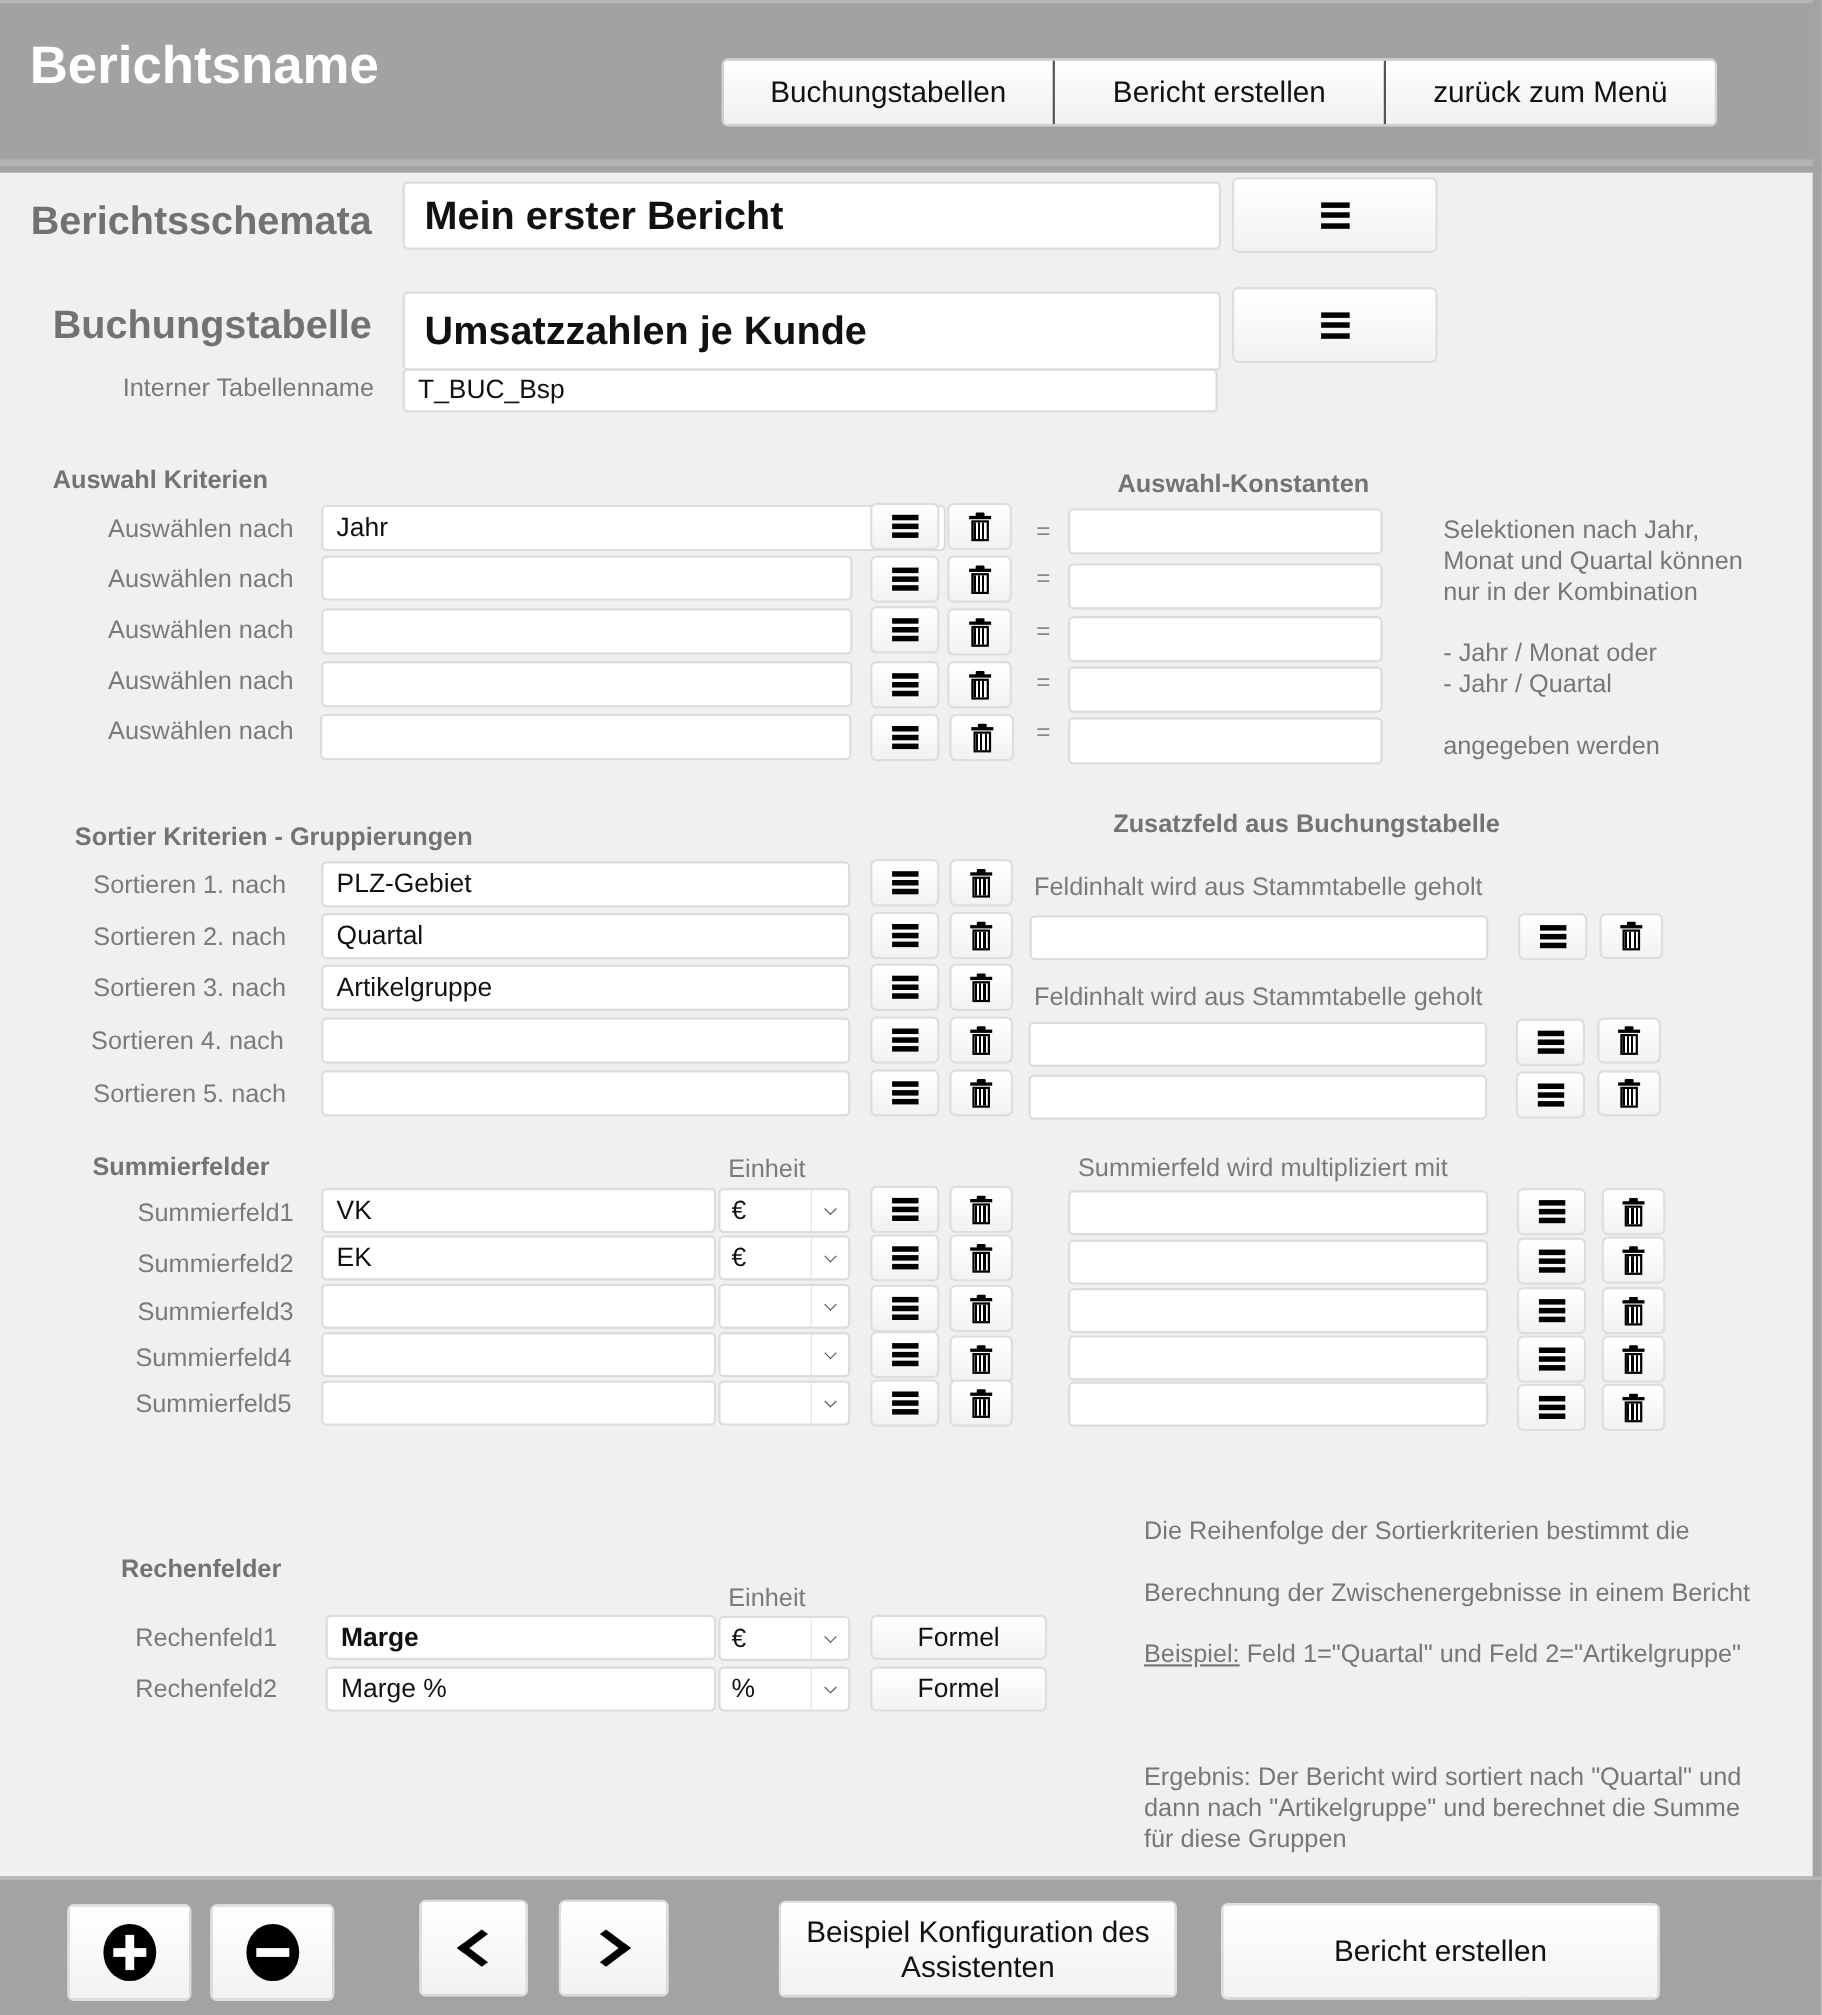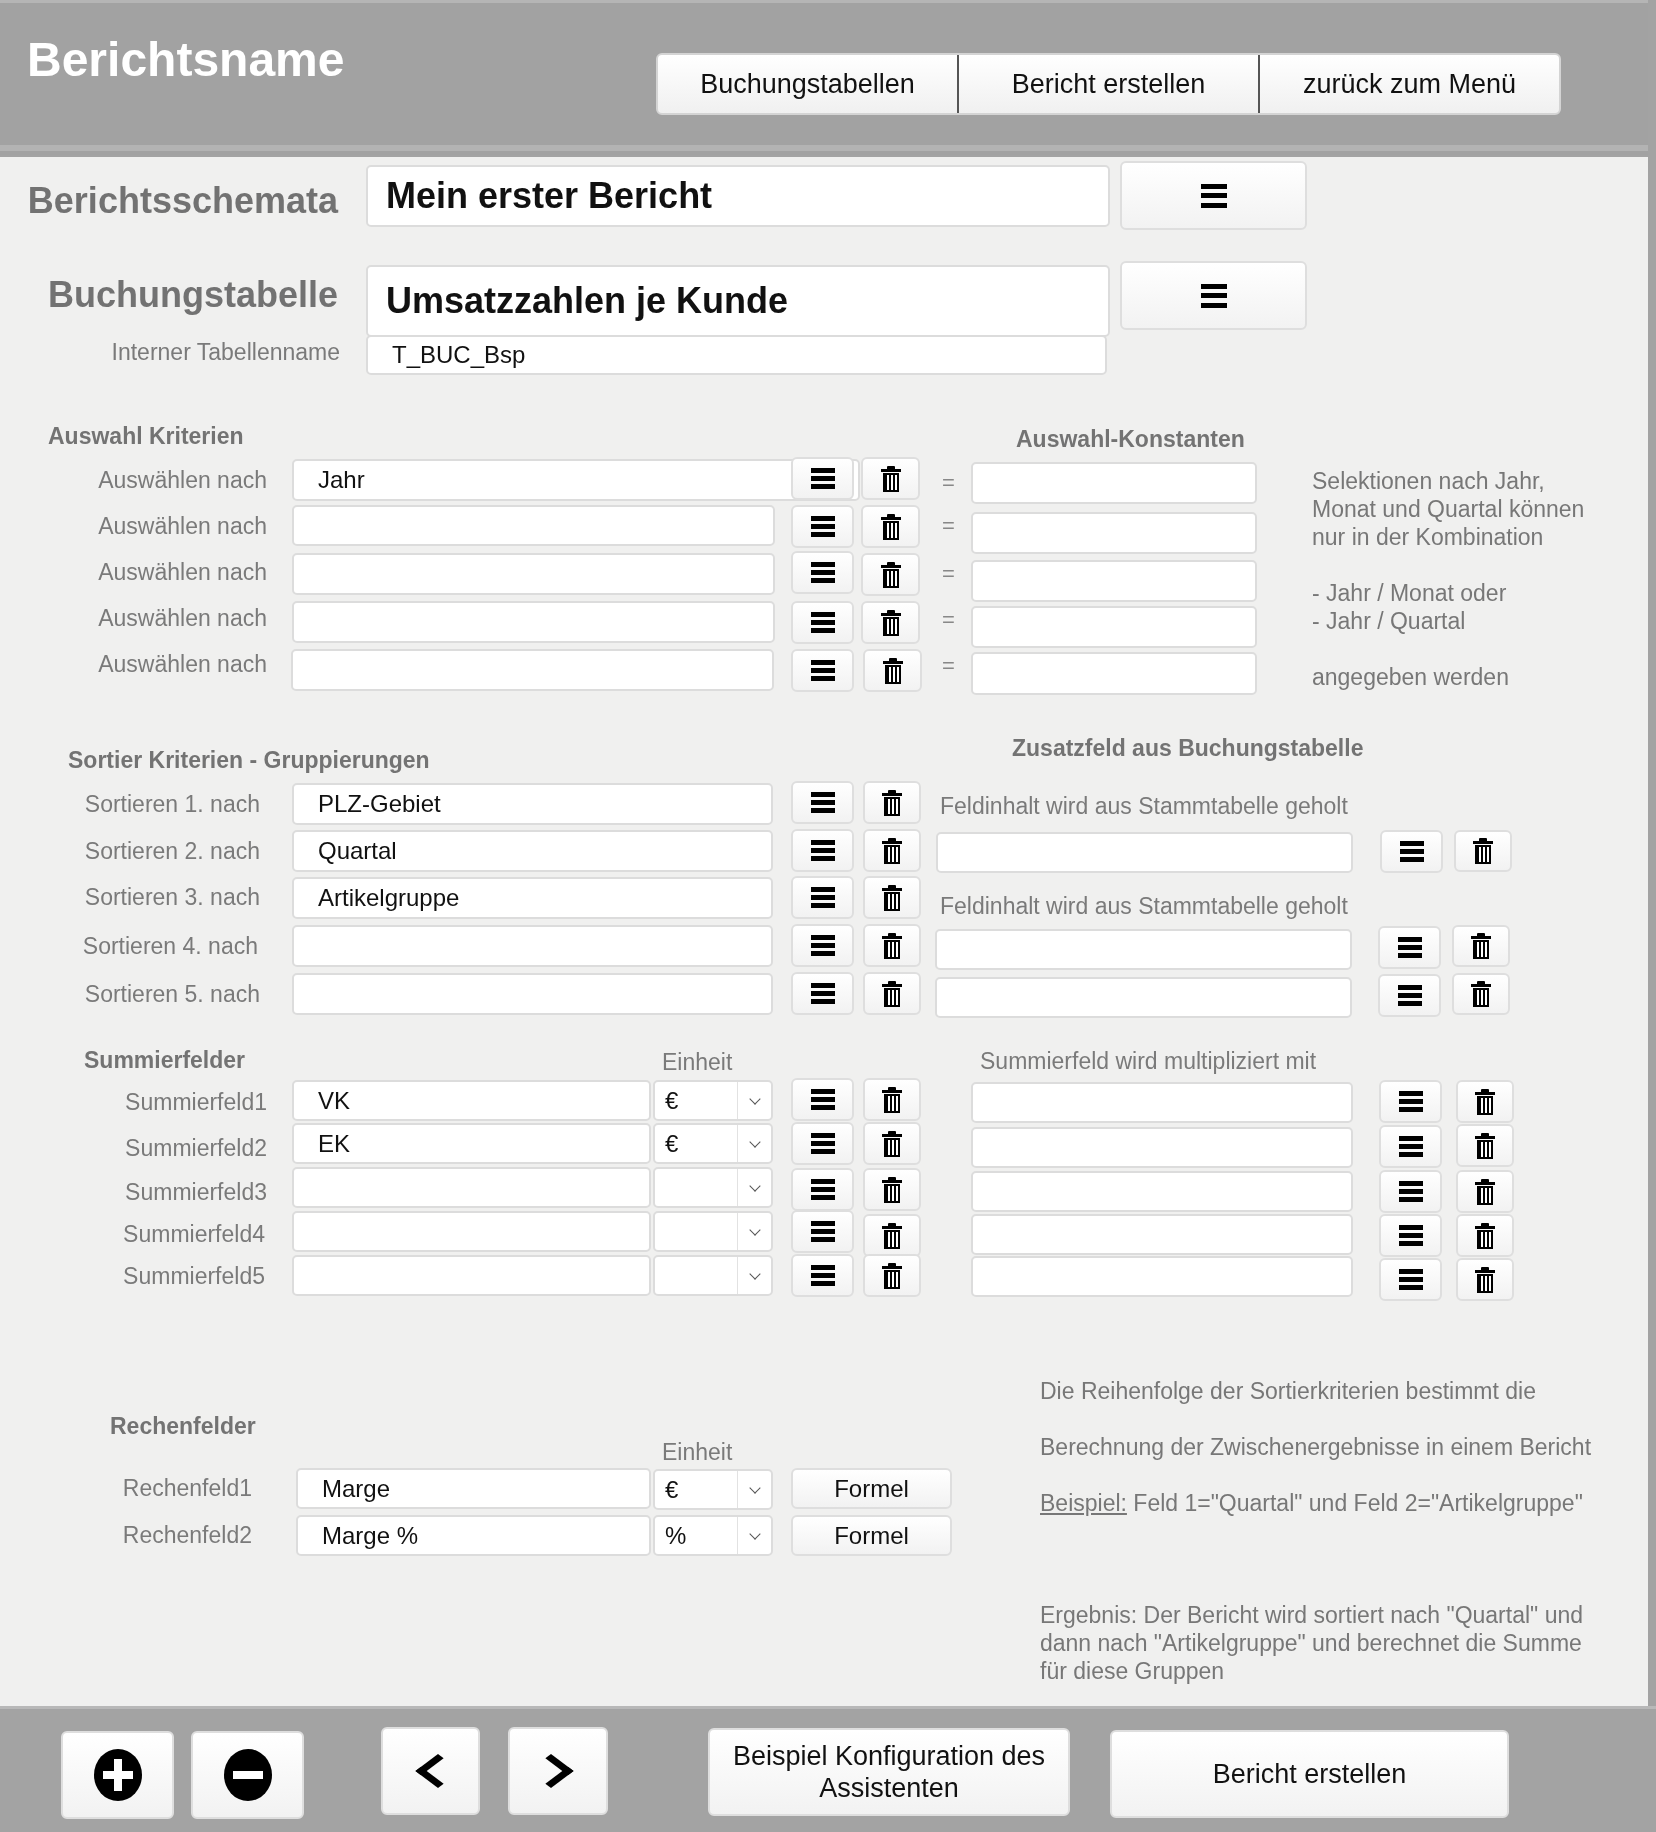--- a/index.html
+++ b/index.html
@@ -11,21 +11,21 @@
   #title { left: 27px; top: 32px; font-size: 48px; font-weight: bold; color: #ffffff; }
   #topnav { left: 656px; top: 53px; width: 905px; height: 62px; display: flex; border: 2px solid #d4d4d4; border-radius: 6px; background: linear-gradient(#ffffff, #f0f0f0); overflow: hidden; }
   #topnav .seg { flex: 1; display: flex; align-items: center; justify-content: center; font-size: 27px; color: #111; cursor: pointer; }
   #topnav .seg + .seg { border-left: 2px solid #555; }
   #main { left: 0; top: 157px; width: 1648px; height: 1549px; background: #f0f0ef; }
   #rightbar { left: 1648px; top: 0; width: 8px; height: 1706px; background: #a3a3a3; }
   .biglabel { font-size: 36px; font-weight: bold; color: #727272; text-align: right; }
   .lbl { font-size: 23px; color: #7a7a7a; text-align: right; white-space: nowrap; }
   .head { font-size: 23px; font-weight: bold; color: #737373; white-space: nowrap; }
   .note { font-size: 23px; color: #777; line-height: 28px; white-space: pre-line; }
-  .fld { background: #fff; border: 2px solid #dcdcdc; border-radius: 5px; font-size: 24px; color: #111; padding-left: 24px; display: flex; align-items: center; white-space: nowrap; overflow: hidden; }
+  .fld { background: #fff; border: 2px solid #dcdcdc; border-radius: 5px; font-size: 24px; color: #111; padding-left: 12px; display: flex; align-items: center; white-space: nowrap; overflow: hidden; }
   .fld.big { font-size: 36px; font-weight: bold; padding-left: 18px; }
   .btn { background: linear-gradient(#ffffff, #f2f2f2); border: 2px solid #dedede; border-radius: 6px; display: flex; align-items: center; justify-content: center; cursor: pointer; color: #111; }
   .menuicon { display: flex; flex-direction: column; justify-content: space-between; width: 24px; height: 21px; }
   .menuicon i { display: block; height: 5px; background: #000; }
   .menuicon.lg { width: 26px; height: 24px; }
   .menuicon.lg i { height: 5px; }
   .trash { position: relative; width: 20px; height: 26px; }
   .trash .lid { position: absolute; left: 0; top: 3px; width: 20px; height: 3px; background: #000; }
   .trash .knob { position: absolute; left: 6px; top: 0; width: 8px; height: 4px; background: #000; border-radius: 1px; }
   .trash .can { position: absolute; left: 2px; top: 7px; width: 16px; height: 19px; border: 2px solid #000; background: repeating-linear-gradient(90deg, #000 0 2px, #fff 2px 4px); }
@@ -534,21 +534,21 @@
         <span class="can"></span>
       </span>
     </div>
 </div>
 
 <div class="abs head" style="left:110px;top:1413px;">Rechenfelder</div>
 <div class="abs lbl" style="left:662px;top:1439px;text-align:left;">Einheit</div>
 
 <div>
   <div class="abs lbl" style="left:60px;top:1475px;width:192px;">Rechenfeld1</div>
-  <div class="abs fld" style="left:296px;top:1468px;width:355px;height:41px;">Marge</div>
+  <div class="abs fld" style="left:296px;top:1468px;width:355px;height:41px;font-weight:bold;">Marge</div>
   <div class="abs sel" style="left:653px;top:1469px;width:120px;height:41px;">
       <span class="val">€</span>
       <span class="arr">
         <span class="chev"></span>
       </span>
     </div>
   <div class="abs btn fbtn" style="left:791px;top:1468px;width:161px;height:41px;font-size:24px;">Formel</div>
 </div>
 <div>
   <div class="abs lbl" style="left:60px;top:1522px;width:192px;">Rechenfeld2</div>

